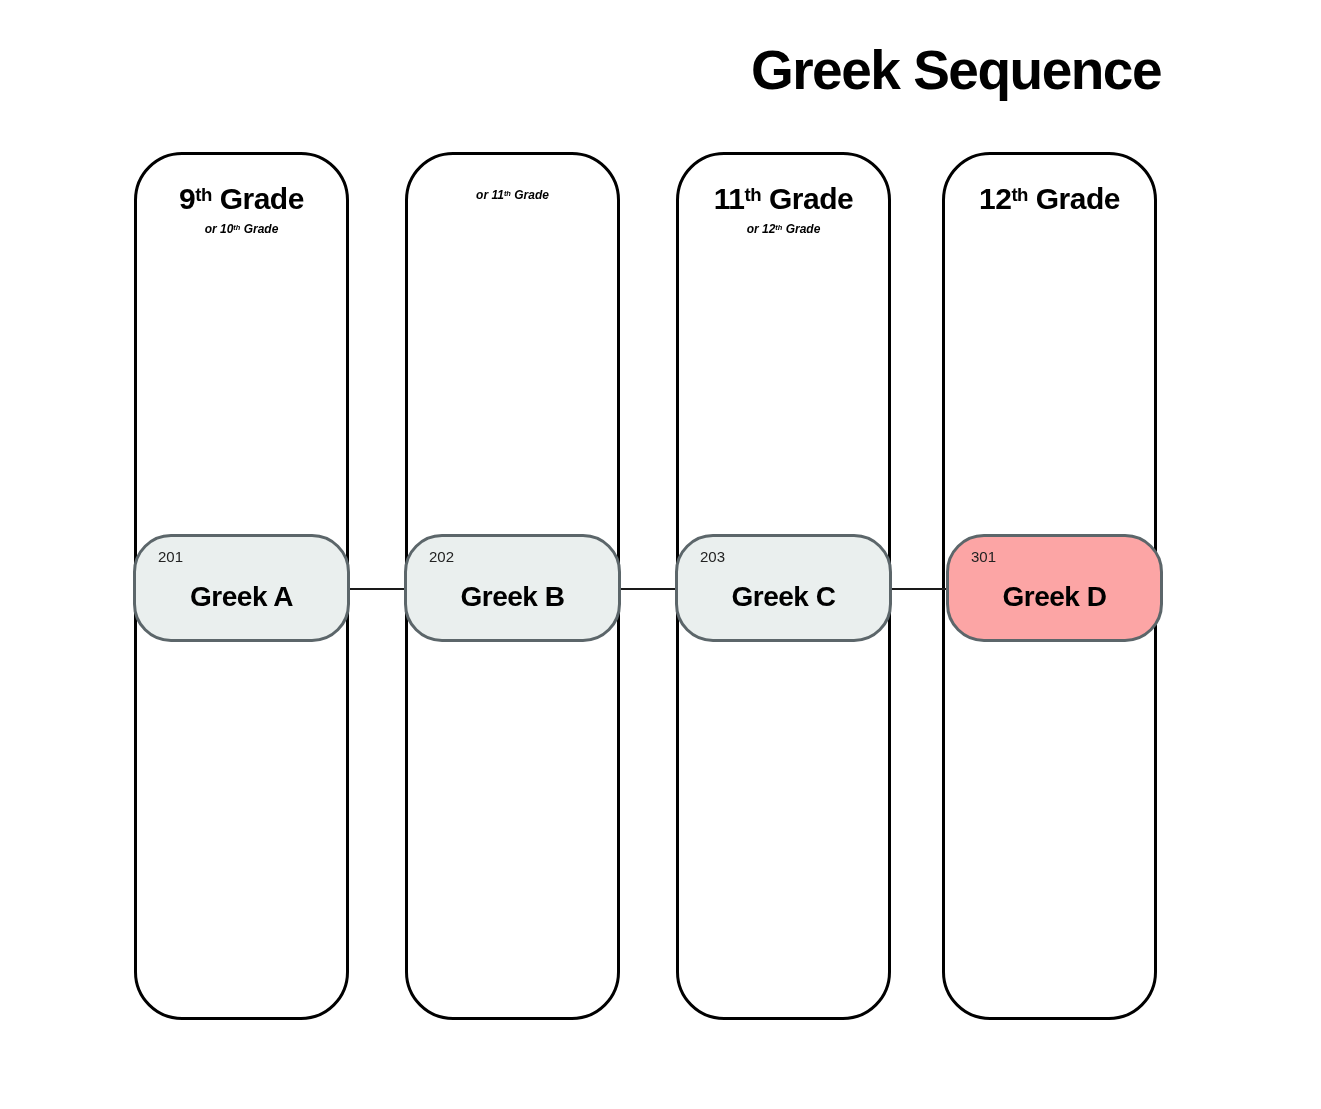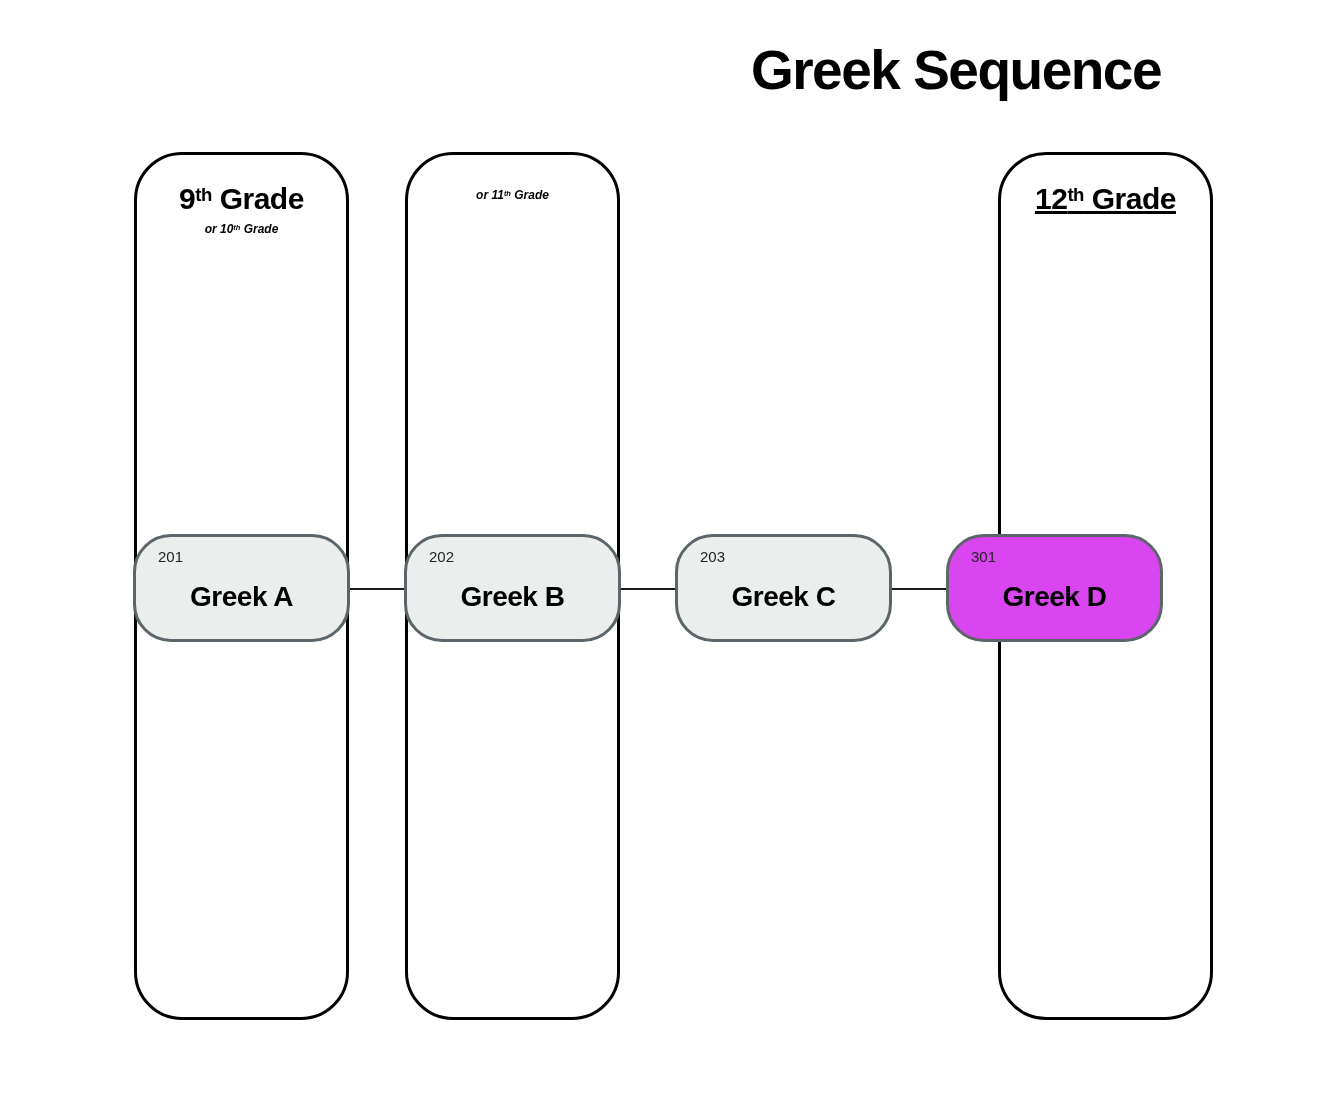--- a/index.html
+++ b/index.html
@@ -32,21 +32,21 @@
     width: 215px;
     height: 868px;
     box-sizing: border-box;
     border: 3px solid #000000;
     border-radius: 48px;
     background: #ffffff;
   }
   .col-1 { left: 134px; }
   .col-2 { left: 405px; }
   .col-3 { left: 676px; }
-  .col-4 { left: 998px; text-decoration: underline; }
+  .col-4 { left: 942px; }
   .col-header {
     padding-top: 27px;
     text-align: center;
   }
   .grade-main {
     font-size: 30px;
     font-weight: bold;
     letter-spacing: -0.5px;
   }
   .grade-sub {
@@ -112,20 +112,26 @@
       <div class="grade-sub"><span>or 10</span><span class="sup">th</span><span> Grade</span></div>
     </div>
   </div>
 
   <div class="grade-column col-2">
     <div class="col-header">
       <div class="grade-sub"><span>or 11</span><span class="sup">th</span><span> Grade</span></div>
     </div>
   </div>
 
+  <div class="grade-column col-3">
+    <div class="col-header">
+      <div class="grade-main"><span>11</span><span class="sup">th</span><span> Grade</span></div>
+      <div class="grade-sub"><span>or 12</span><span class="sup">th</span><span> Grade</span></div>
+    </div>
+  </div>
 
   <div class="grade-column col-4">
     <div class="col-header">
       <div class="grade-main"><span>12</span><span class="sup">th</span><span> Grade</span></div>
       <div class="grade-sub"><span></span><span class="sup"></span><span></span></div>
     </div>
   </div>
 
   <div class="connector-line"></div>
 
@@ -137,18 +143,18 @@
   <div class="course-box course-2" style="background: rgb(234, 239, 238);">
     <span class="course-number">202</span>
     <span class="course-name">Greek B</span>
   </div>
 
   <div class="course-box course-3" style="background: rgb(234, 239, 238);">
     <span class="course-number">203</span>
     <span class="course-name">Greek C</span>
   </div>
 
-  <div class="course-box course-4" style="background: #d946ef;">
+  <div class="course-box course-4" style="background: #fca5a5;">
     <span class="course-number">301</span>
     <span class="course-name">Greek D</span>
   </div>
 
 </div>
 
 </body></html>

